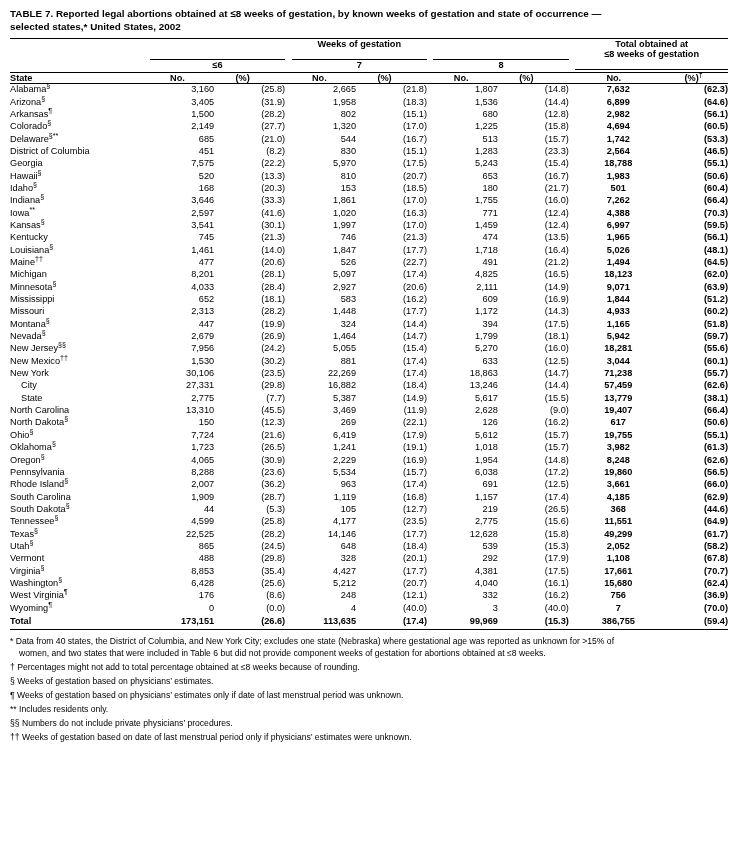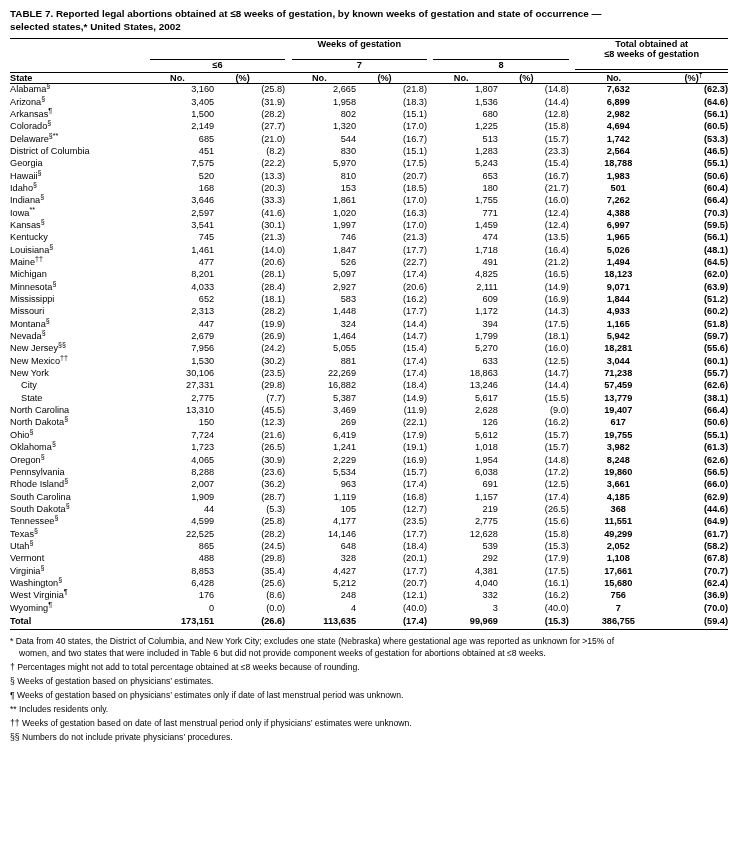--- a/index.html
+++ b/index.html
@@ -813,17 +813,17 @@
         </tr>
       </tbody>
   </table>
 
   <div class="footnotes">
     <div class="fn-ind">* Data from 40 states, the District of Columbia, and New York City; excludes one state (Nebraska) where gestational age was reported as unknown for &gt;15% of women, and two states that were included in Table 6 but did not provide component weeks of gestation for abortions obtained at ≤8 weeks.</div>
     <div class="fn-ind">† Percentages might not add to total percentage obtained at ≤8 weeks because of rounding.</div>
     <div class="fn-ind">§ Weeks of gestation based on physicians’ estimates.</div>
     <div class="fn-ind">¶ Weeks of gestation based on physicians’ estimates only if date of last menstrual period was unknown.</div>
     <div class="fn-ind">** Includes residents only.</div>
+    <div class="fn-ind">§§ Numbers do not include private physicians’ procedures.</div>
     <div class="fn-ind">†† Weeks of gestation based on date of last menstrual period only if physicians’ estimates were unknown.</div>
-    <div class="fn-ind">§§ Numbers do not include private physicians’ procedures.</div>
   </div>
 
 </div>
 
 </body></html>

